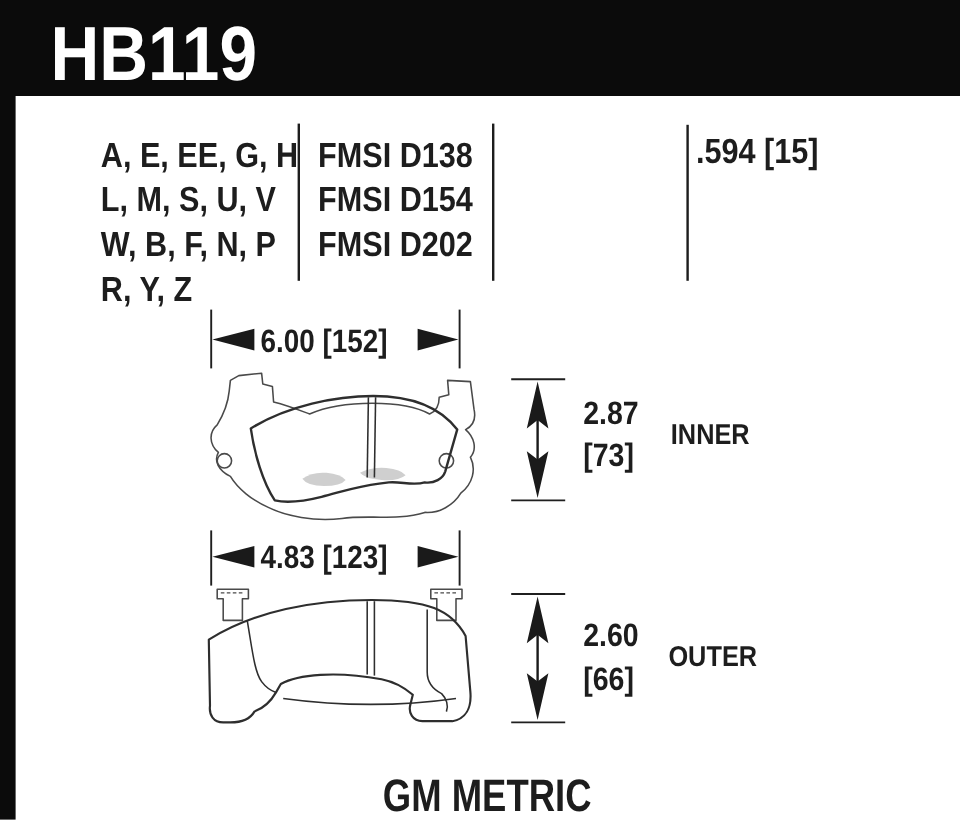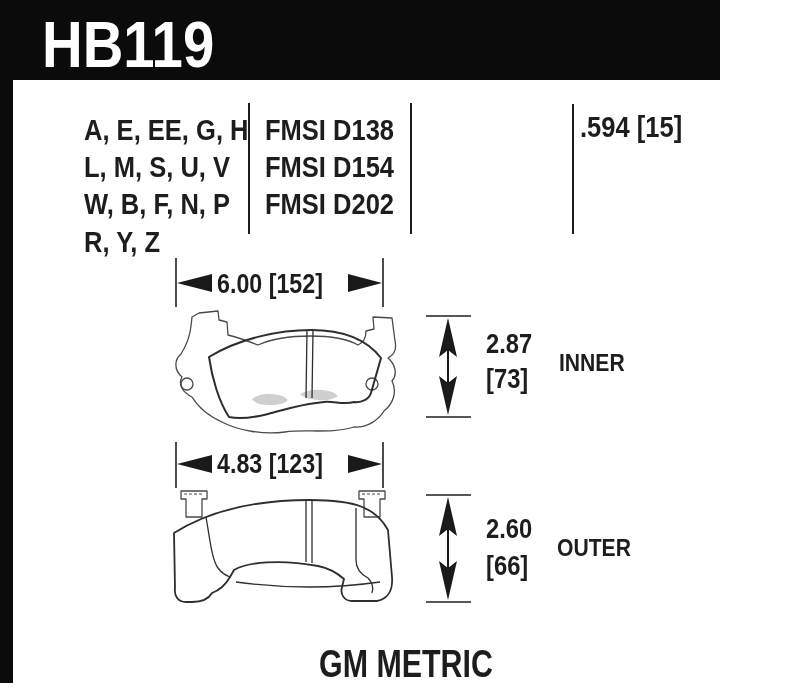--- a/index.html
+++ b/index.html
@@ -7,21 +7,21 @@
     position:relative; width:800px; height:691px; background:#ffffff;
     overflow:hidden; font-family:"Liberation Sans", sans-serif;
   }
   .t {
     position:absolute; font-weight:bold; color:#1d1d1d;
     white-space:nowrap; line-height:1em; font-family:"Liberation Sans", sans-serif;
   }
   .cx { transform:scaleX(0.88); transform-origin:0 0; }
   .cxc { transform:scaleX(0.86); transform-origin:50% 0; }
   .ctr { text-align:center; }
-  #headerbar { position:absolute; left:0; top:0; width:720px; height:80px; background:#0b0b0b; }
+  #headerbar { position:absolute; left:0; top:0; width:800px; height:80px; background:#0b0b0b; }
   #leftstrip { position:absolute; left:0; top:80px; width:13px; height:603px; background:#0b0b0b; }
   .vdiv { position:absolute; width:2px; background:#1d1d1d; }
   #art { position:absolute; left:0; top:0; }
 </style>
 </head>
 <body>
 
 <div id="stage">
 
   <div id="headerbar">

